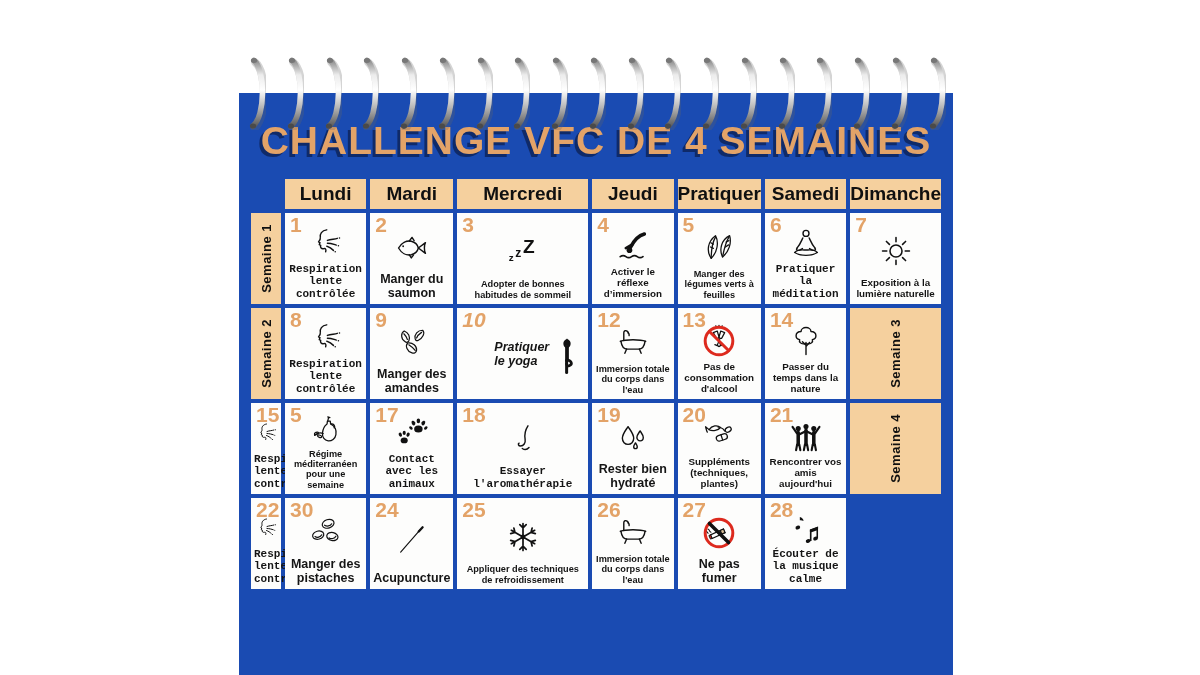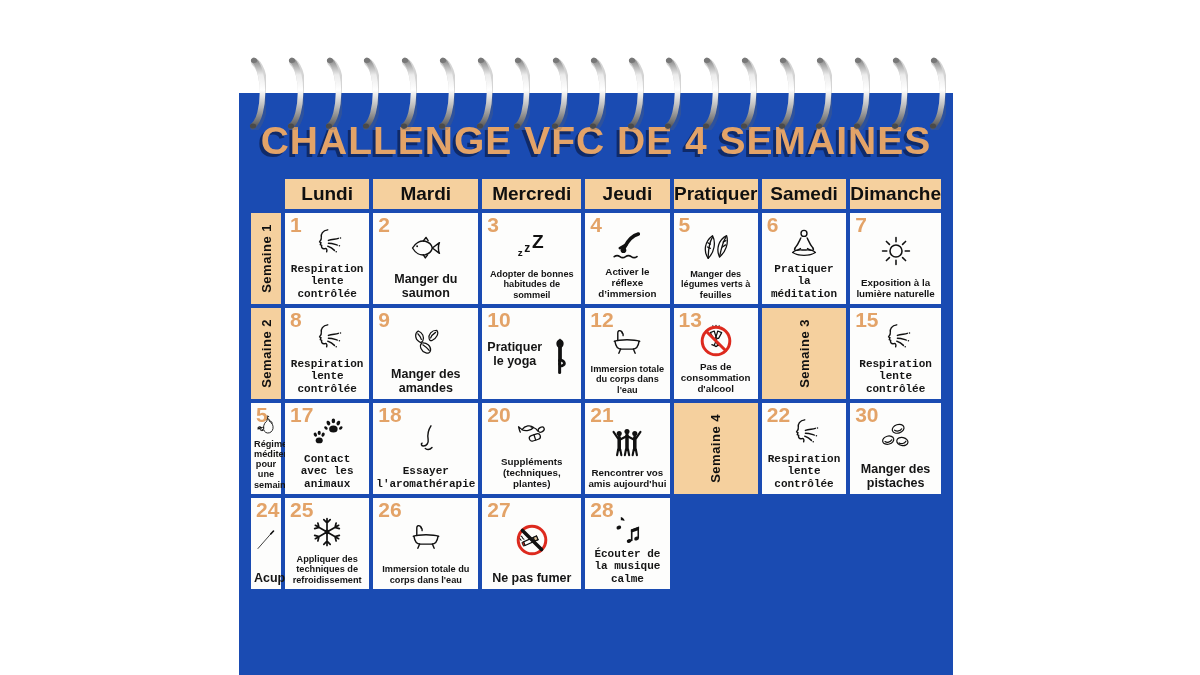--- a/index.html
+++ b/index.html
@@ -56,22 +56,22 @@
   }
   .icon svg{height:34px;width:46px;}
   .caption{
     font-weight:bold;color:#151515;text-align:center;
     line-height:1.12;padding-bottom:2px;
   }
   .cap-lg{font-size:12.5px;}
   .cap-md{font-size:11px;font-family:Liberation Mono, monospace;}
   .cap-sm{font-size:9.8px;}
   .cap-xs{font-size:9.2px;}
-  .cell.side{flex-direction:row;align-items:center;}
-  .cell.side .caption{flex:1;padding:0 0 0 2px;text-align:center;}
+  .cell.side{flex-direction:row;align-items:center;font-style:italic;}
+  .cell.side .caption{flex:1;padding:0 0 0 2px;text-align:left;margin-left:32px;}
   .cell.side .icon{flex:0 0 36px;padding:4px 0 0 0;height:100%;}
   .cell.side .icon svg{height:64px;width:36px;}
   .binding{
     position:absolute;left:246px;top:56px;width:700px;height:74px;
     display:flex;justify-content:space-between;z-index:5;
   }
   .ring{width:20px;height:74px;flex:0 0 auto;}
 </style>
 </head>
 <body style="--blue: #1A4BB2; --tan: #F5D09E; --accent: #E3A368; background: rgb(255, 255, 255);">
@@ -289,20 +289,32 @@
                   <path d="M20.5 31 h7"></path>
                 </g>
    <path d="M21 5 l-1.5 -2.5 M24 4.5 V1.8 M27 5 l1.5 -2.5"></path>
               </g>
    <circle cx="24" cy="24" r="19.5" fill="none" stroke="#DD2A1E" stroke-width="4.2"></circle>
    <path d="M10.5 10.5 L37.5 37.5" stroke="#DD2A1E" stroke-width="4.2" stroke-linecap="round"></path>
             </svg>
           </div>
           <div class="caption cap-sm">Pas de consommation d'alcool</div>
         </div>
+        <div class="cell">
+          <span class="num">14</span>
+          <div class="icon">
+            <svg viewBox="0 0 48 48">
+              <g fill="none" stroke="#111" stroke-linecap="round" stroke-linejoin="round" stroke-width="2">
+   <path d="M24 5 C20 5 17 7.5 17 10.5 C13 10.5 10 13 10 16.5 C10 19.5 12 21.5 15 22 C14 25.5 16.5 28 20 28 L28 28 C31.5 28 34 25.5 33 22 C36 21.5 38 19.5 38 16.5 C38 13 35 10.5 31 10.5 C31 7.5 28 5 24 5 Z"></path>
+   <path d="M24 43 V26 M24 30 L19 25 M24 32 L29 26"></path>
+              </g>
+            </svg>
+          </div>
+          <div class="caption cap-sm">Passer du temps dans la nature</div>
+        </div>
         <div class="week-label">
           <span>Semaine 3</span>
         </div>
         <div class="cell">
           <span class="num">15</span>
           <div class="icon">
             <svg viewBox="0 0 48 48">
               <g fill="none" stroke="#111" stroke-linecap="round" stroke-linejoin="round" stroke-width="2">
    <path d="M25 4 C18 5 15 10 16 15 C16.5 17 15 19 13.5 21 L15.5 22 L14.5 25 L16.5 26 C15.5 29 17.5 31.5 21 30.5 C23.5 30 24.5 32 23.5 35"></path>
    <path d="M26 19 C31 17 36 17.5 40 16"></path>
@@ -360,20 +372,33 @@
             <svg viewBox="0 0 48 48">
               <g fill="none" stroke="#111" stroke-linecap="round" stroke-linejoin="round" stroke-width="2">
    <path d="M31 4 C27 10 26 17 27 23 C27.8 28 25 32.5 20.5 32.5 C17.5 32.5 16.5 29.5 18.5 28.5"></path>
    <path d="M23 36 C26 38 30 37.5 32.5 34.5"></path>
               </g>
             </svg>
           </div>
           <div class="caption cap-md">Essayer l'aromathérapie</div>
         </div>
         <div class="cell">
+          <span class="num">19</span>
+          <div class="icon">
+            <svg viewBox="0 0 48 48">
+              <g fill="none" stroke="#111" stroke-linecap="round" stroke-linejoin="round" stroke-width="2">
+   <path d="M17 8 C21 14 25 18.5 25 24.5 C25 29.5 21.4 33 17 33 C12.6 33 9 29.5 9 24.5 C9 18.5 13 14 17 8 Z"></path>
+   <path d="M34 14 C36.2 17.4 38.5 20 38.5 23.2 C38.5 26 36.4 28 34 28 C31.6 28 29.5 26 29.5 23.2 C29.5 20 31.8 17.4 34 14 Z"></path>
+   <path d="M27.5 31 C28.8 33 30 34.4 30 36.2 C30 37.8 28.9 39 27.5 39 C26.1 39 25 37.8 25 36.2 C25 34.4 26.2 33 27.5 31 Z"></path>
+              </g>
+            </svg>
+          </div>
+          <div class="caption cap-lg">Rester bien hydraté</div>
+        </div>
+        <div class="cell">
           <span class="num">20</span>
           <div class="icon">
             <svg viewBox="0 0 48 48">
               <g fill="none" stroke="#111" stroke-linecap="round" stroke-linejoin="round" stroke-width="1.8">
    <path d="M10 15 C14 9 22 8 26 12 C23 16 15 18 10 15 Z"></path>
    <path d="M10 15 L5 11 C6 14 6 16 7.5 18.5"></path>
    <path d="M26 12 c3 1 5 3 6 5"></path>
    <rect x="20" y="22" width="16" height="8" rx="4" transform="rotate(-18 28 26)"></rect>
    <path d="M28 22 V30" transform="rotate(-18 28 26)"></path>
    <ellipse cx="37" cy="15" rx="4.5" ry="3.2" transform="rotate(-30 37 15)"></ellipse>

